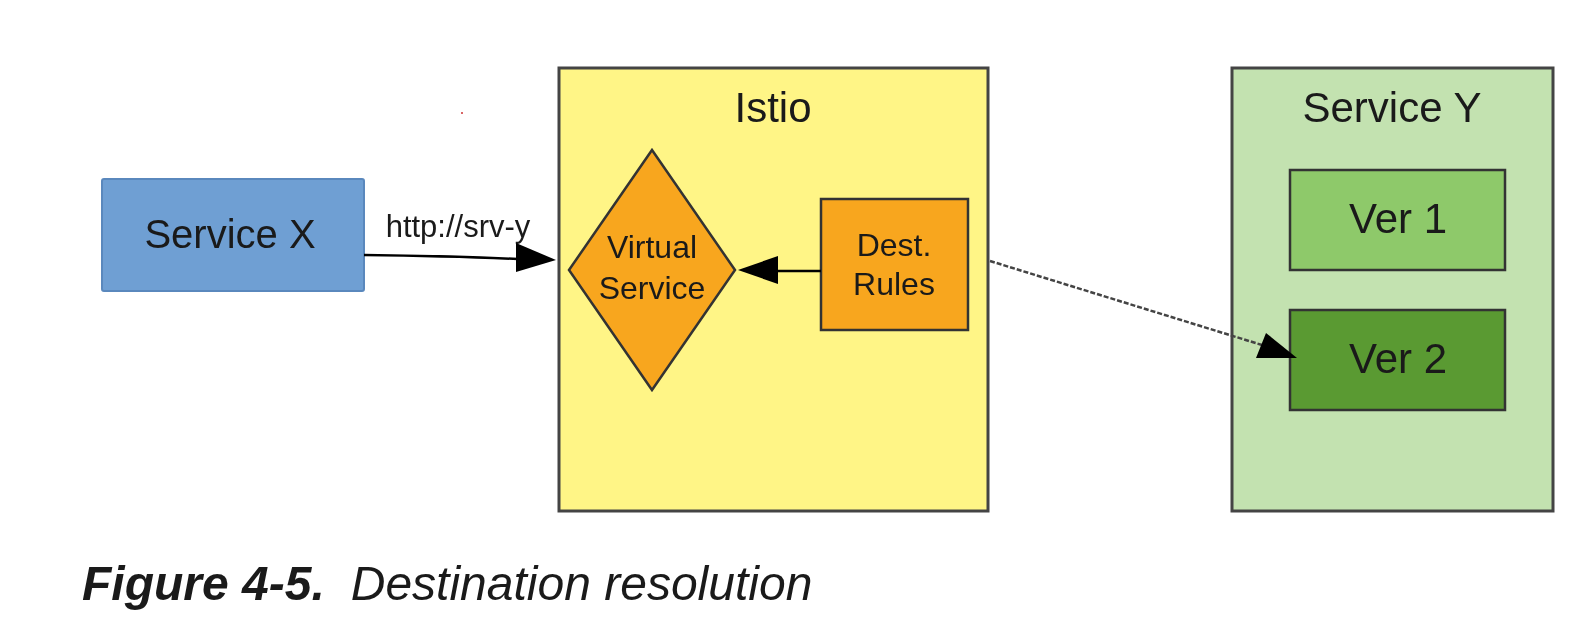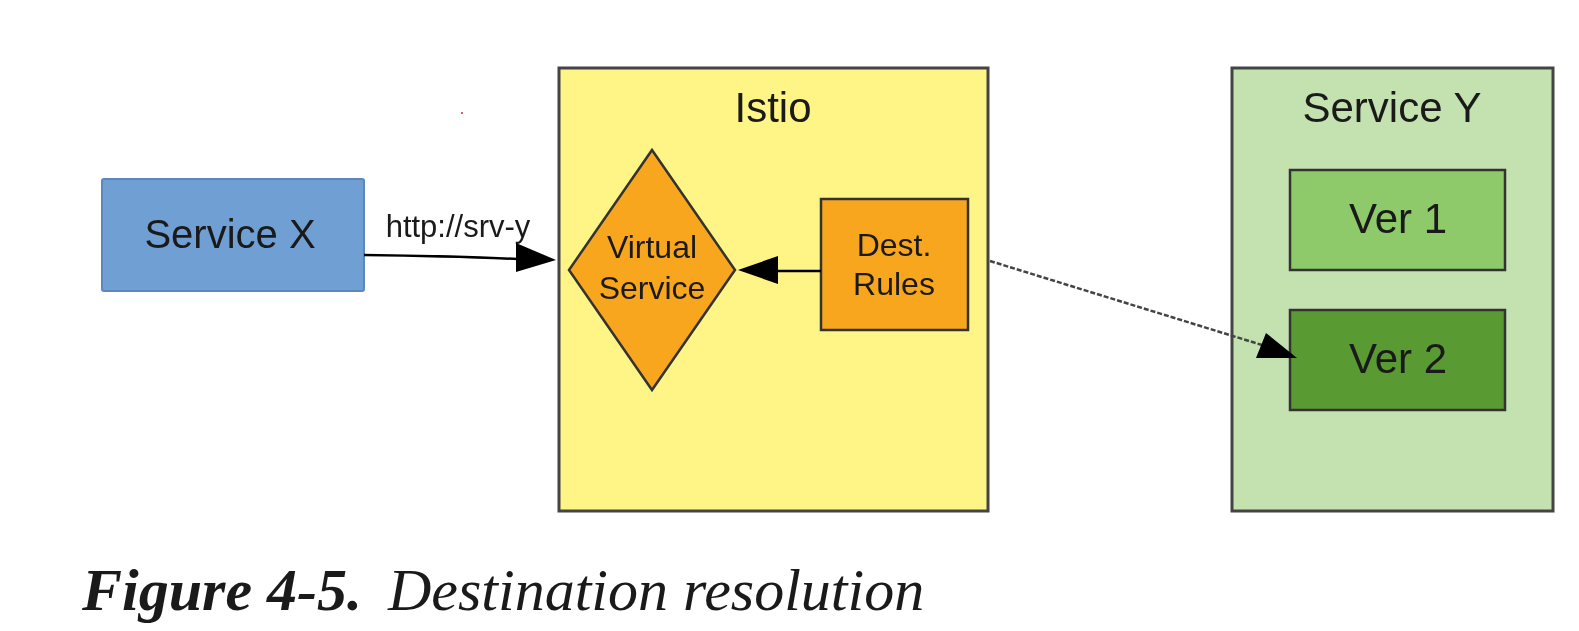--- a/index.html
+++ b/index.html
@@ -1,22 +1,22 @@
 <!DOCTYPE html>
 <html><head>
   <meta charset="utf-8">
   <style>
     html, body { margin: 0; padding: 0; background: #ffffff; }
     body { width: 1579px; height: 631px; position: relative; overflow: hidden; }
     svg.diagram { position: absolute; left: 0; top: 0; }
     .node-text { font-family: "Liberation Sans", sans-serif; fill: #1a1a1a; }
     .caption {
       position: absolute; left: 82px; top: 556px;
-      font-family: Liberation Serif, serif; font-style: italic;
-      font-size: 60px; color: #1a1a1a; white-space: nowrap;
+      font-family: Liberation Sans, sans-serif; font-style: italic;
+      font-size: 48px; color: #1a1a1a; white-space: nowrap;
     }
     .caption .label { font-weight: bold; margin-right: 26px; }
   </style>
 </head>
 <body>
 
 <svg class="diagram" width="1579" height="631" viewBox="0 0 1579 631">
   <defs>
     <marker id="arrowhead" markerWidth="12" markerHeight="10" refX="11" refY="5" orient="auto" markerUnits="userSpaceOnUse">
       <path d="M0,0 L12,5 L0,10 Z" fill="#000"></path>

